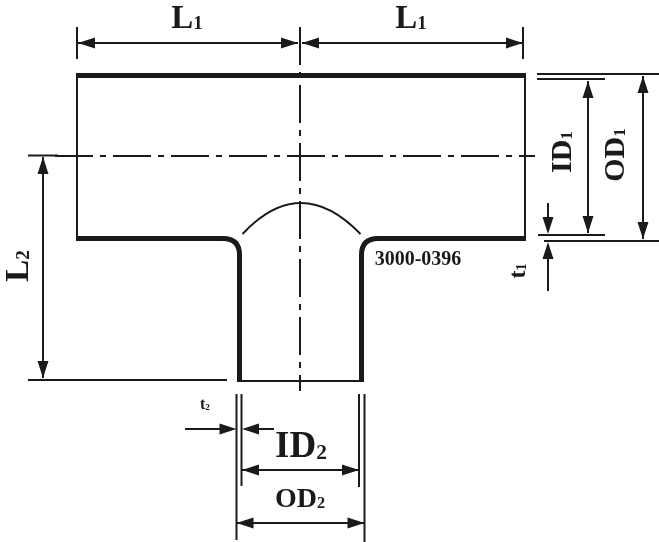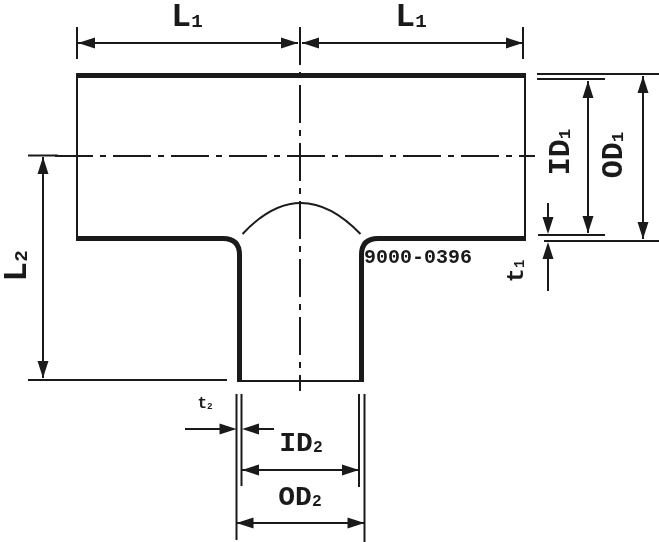--- a/index.html
+++ b/index.html
@@ -1,21 +1,21 @@
 <!DOCTYPE html>
 <html style="--line: #1a1a1a; --bg: #ffffff;"><head>
 <meta charset="utf-8">
 <style>
   html,body{margin:0;padding:0;background:#fff;}
   #stage{
     position:relative;
     width:659px;height:542px;
     background:var(--bg,#ffffff);
     overflow:hidden;
-    font-family:Liberation Mono, monospace;
+    font-family:Liberation Serif, serif;
   }
   #stage svg{position:absolute;left:0;top:0;}
   .lbl{
     position:absolute;
     font-weight:700;
     color:var(--line,#1a1a1a);
     white-space:nowrap;
     line-height:1;
     transform:translate(-50%,-50%);
   }
@@ -113,19 +113,19 @@
   <div class="lbl rot" style="left:17px;top:266px;font-size:33px"><span>L</span><span class="sub">2</span></div>
 
   <div class="lbl rot" style="left:561px;top:152px;font-size:30px"><span>ID</span><span class="sub">1</span></div>
 
   <div class="lbl rot" style="left:614px;top:155px;font-size:30px"><span>OD</span><span class="sub">1</span></div>
 
   <div class="lbl rot" style="left:517px;top:271px;font-size:24px"><span>t</span><span class="sub">1</span></div>
 
   <div class="lbl" style="left:205px;top:404px;font-size:16px"><span>t</span><span class="sub">2</span></div>
 
-  <div class="lbl" style="left:301px;top:444px;font-size:28px"><span>ID</span><span class="sub">2</span></div>
+  <div class="lbl" style="left:301px;top:444px;font-size:37px"><span>ID</span><span class="sub">2</span></div>
 
   <div class="lbl" style="left:300px;top:498px;font-size:28px"><span>OD</span><span class="sub">2</span></div>
 
-  <div class="lbl" style="left:418px;top:258px;font-size:20px">9000-0396</div>
+  <div class="lbl" style="left:418px;top:258px;font-size:20px">3000-0396</div>
 
 </div>
 
 </body></html>

